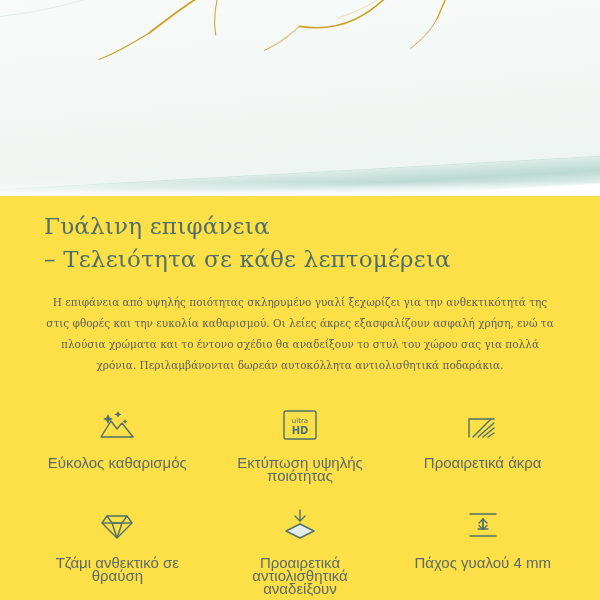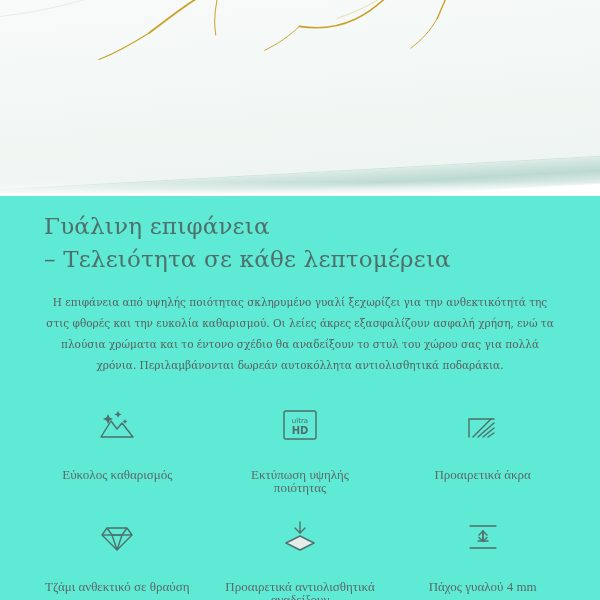--- a/index.html
+++ b/index.html
@@ -10,21 +10,21 @@
     width: 600px;
     height: 600px;
     background: #ffffff;
     font-family: "DejaVu Serif", serif;
     overflow: hidden;
   }
   .page {
     position: relative;
     width: 600px;
     height: 600px;
-    background: #5eead4;
+    background: #fde047;
     overflow: hidden;
   }
 
   
   .hero {
     position: relative;
     width: 600px;
     height: 196px;
     overflow: hidden;
     background: #ffffff;
@@ -140,23 +140,23 @@
   .feature-icon {
     width: 46px;
     height: 46px;
     display: flex;
     align-items: center;
     justify-content: center;
     color: #4f6f6a;
     text-align: center;
   }
   .feature-label {
-    margin-top: 20px;
-    font-family: Liberation Serif, serif;
-    font-size: 13px;
+    margin-top: 8px;
+    font-family: Liberation Sans, sans-serif;
+    font-size: 15px;
     line-height: 13px;
     color: #5c6a68;
     max-width: 150px;
   }
   svg { display: block; }
 </style>
 </head>
 <body>
 
 <div class="page">

